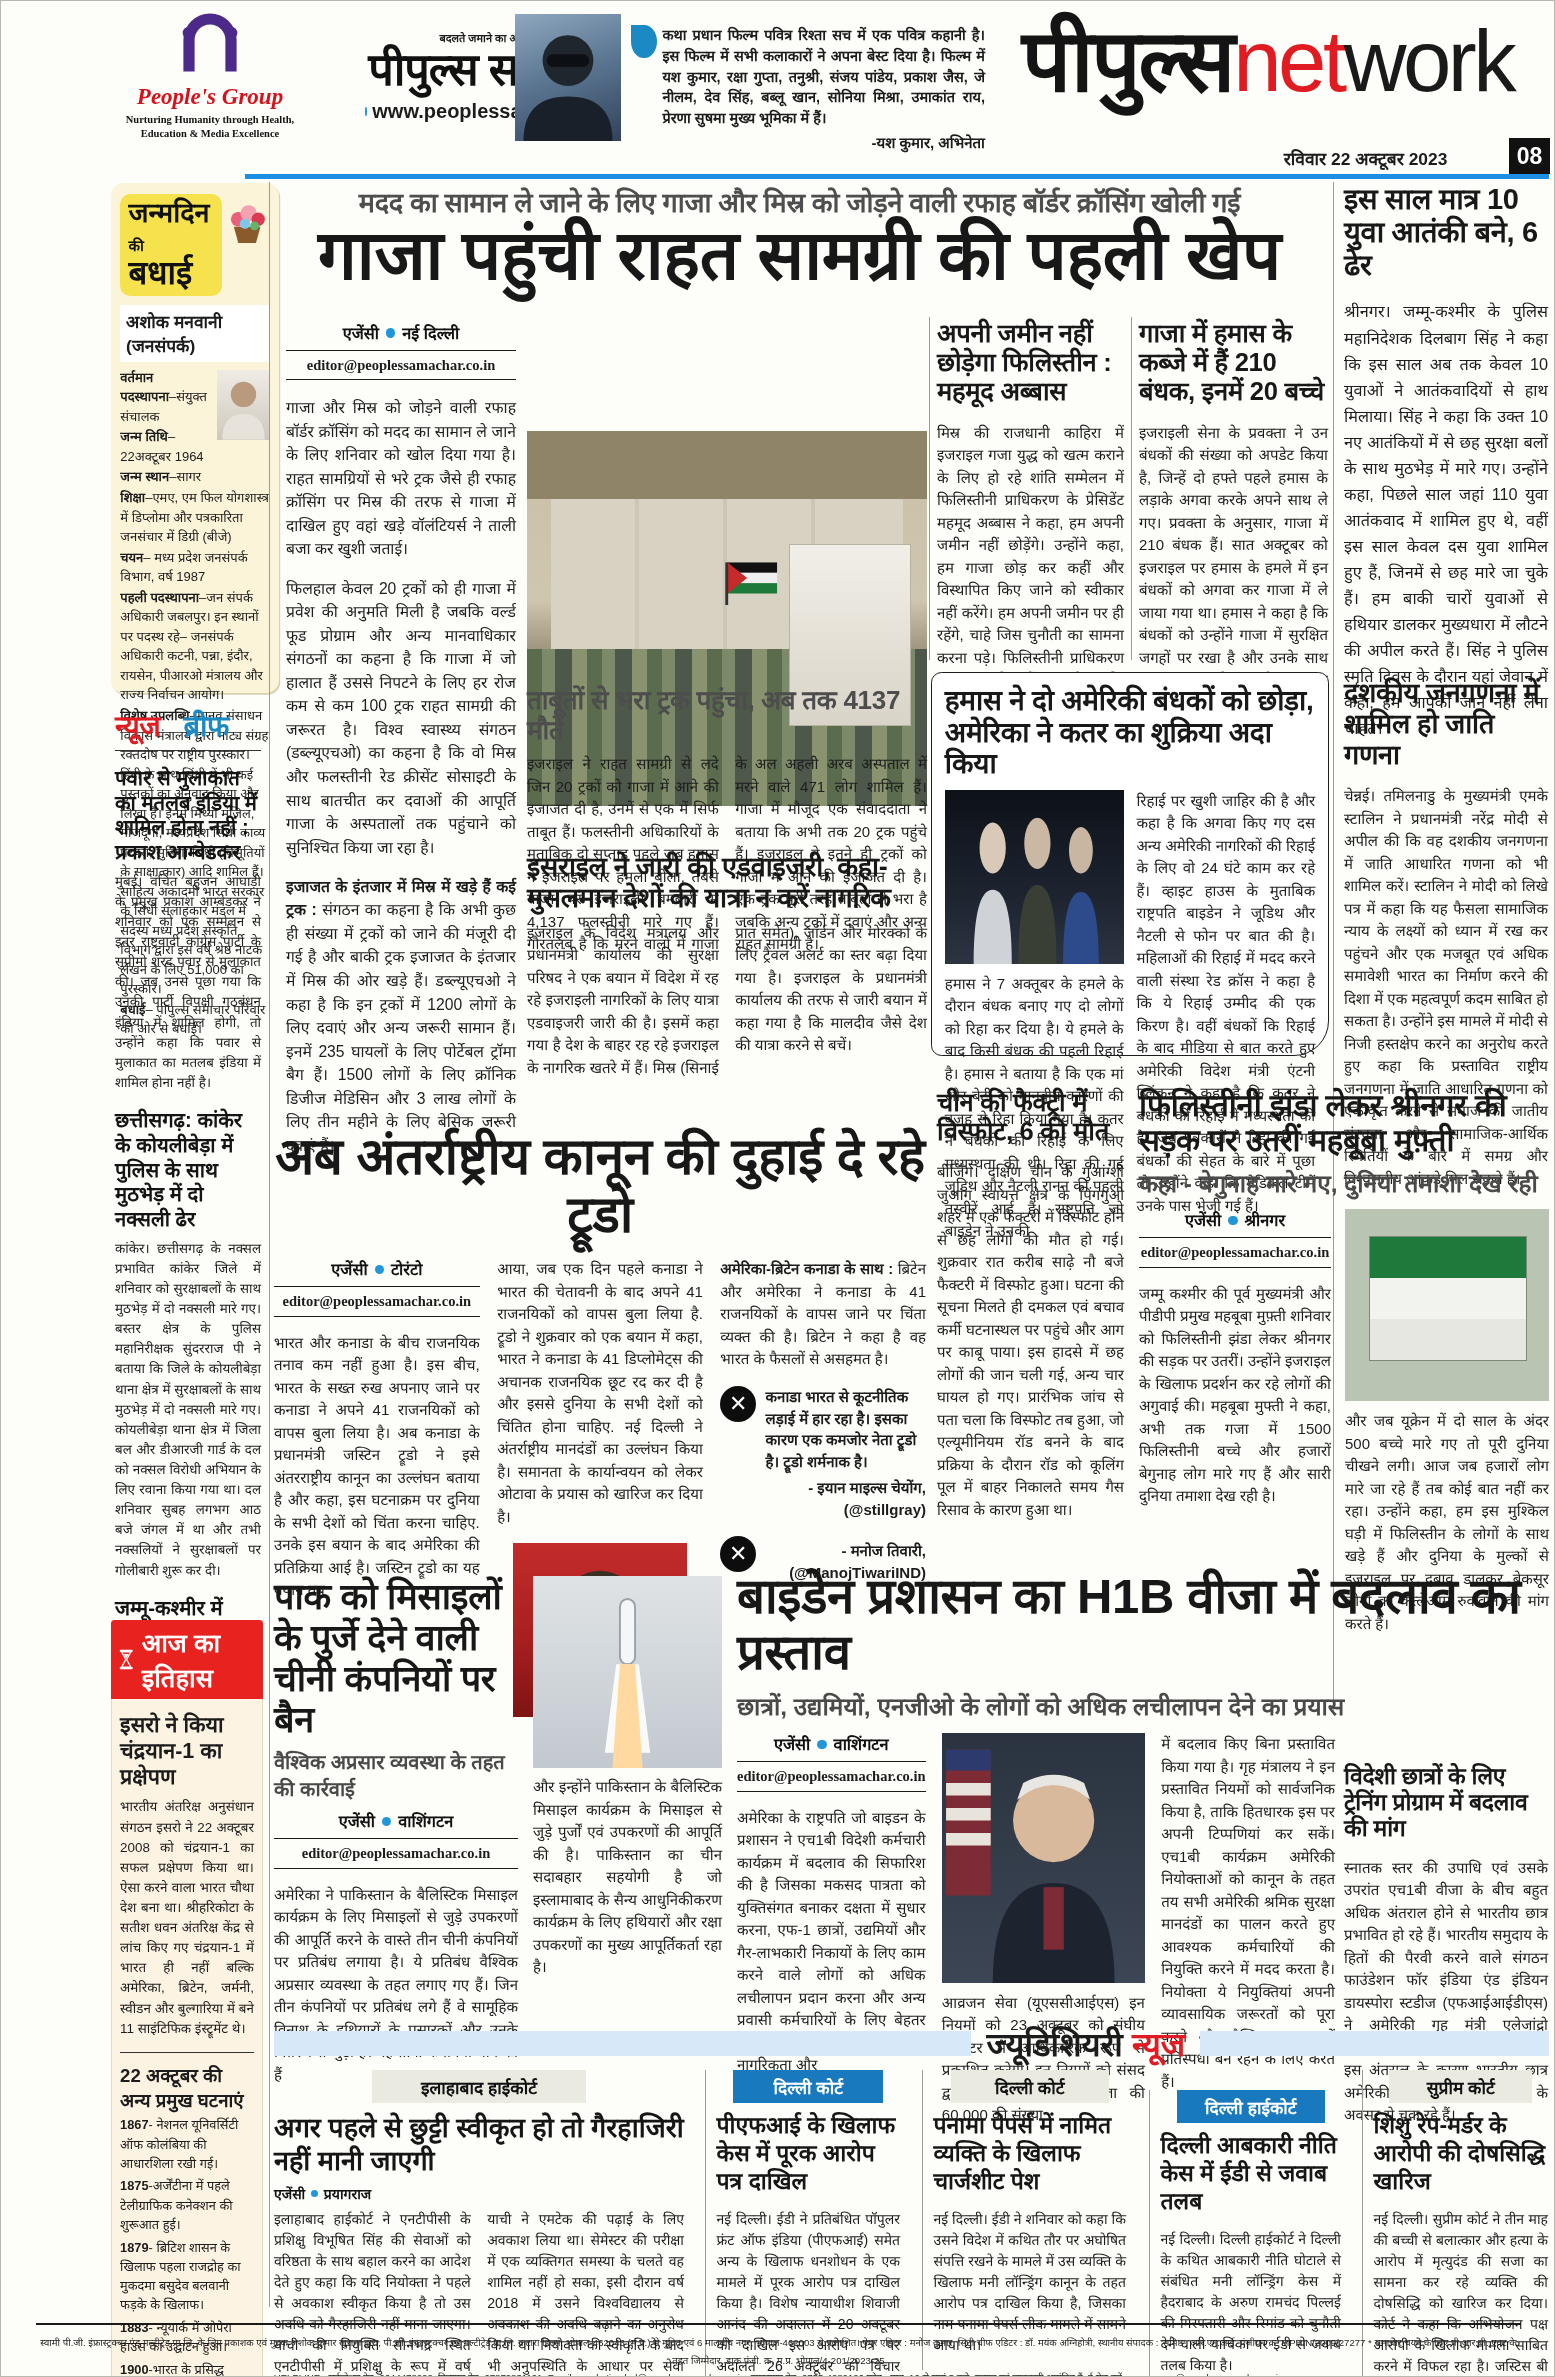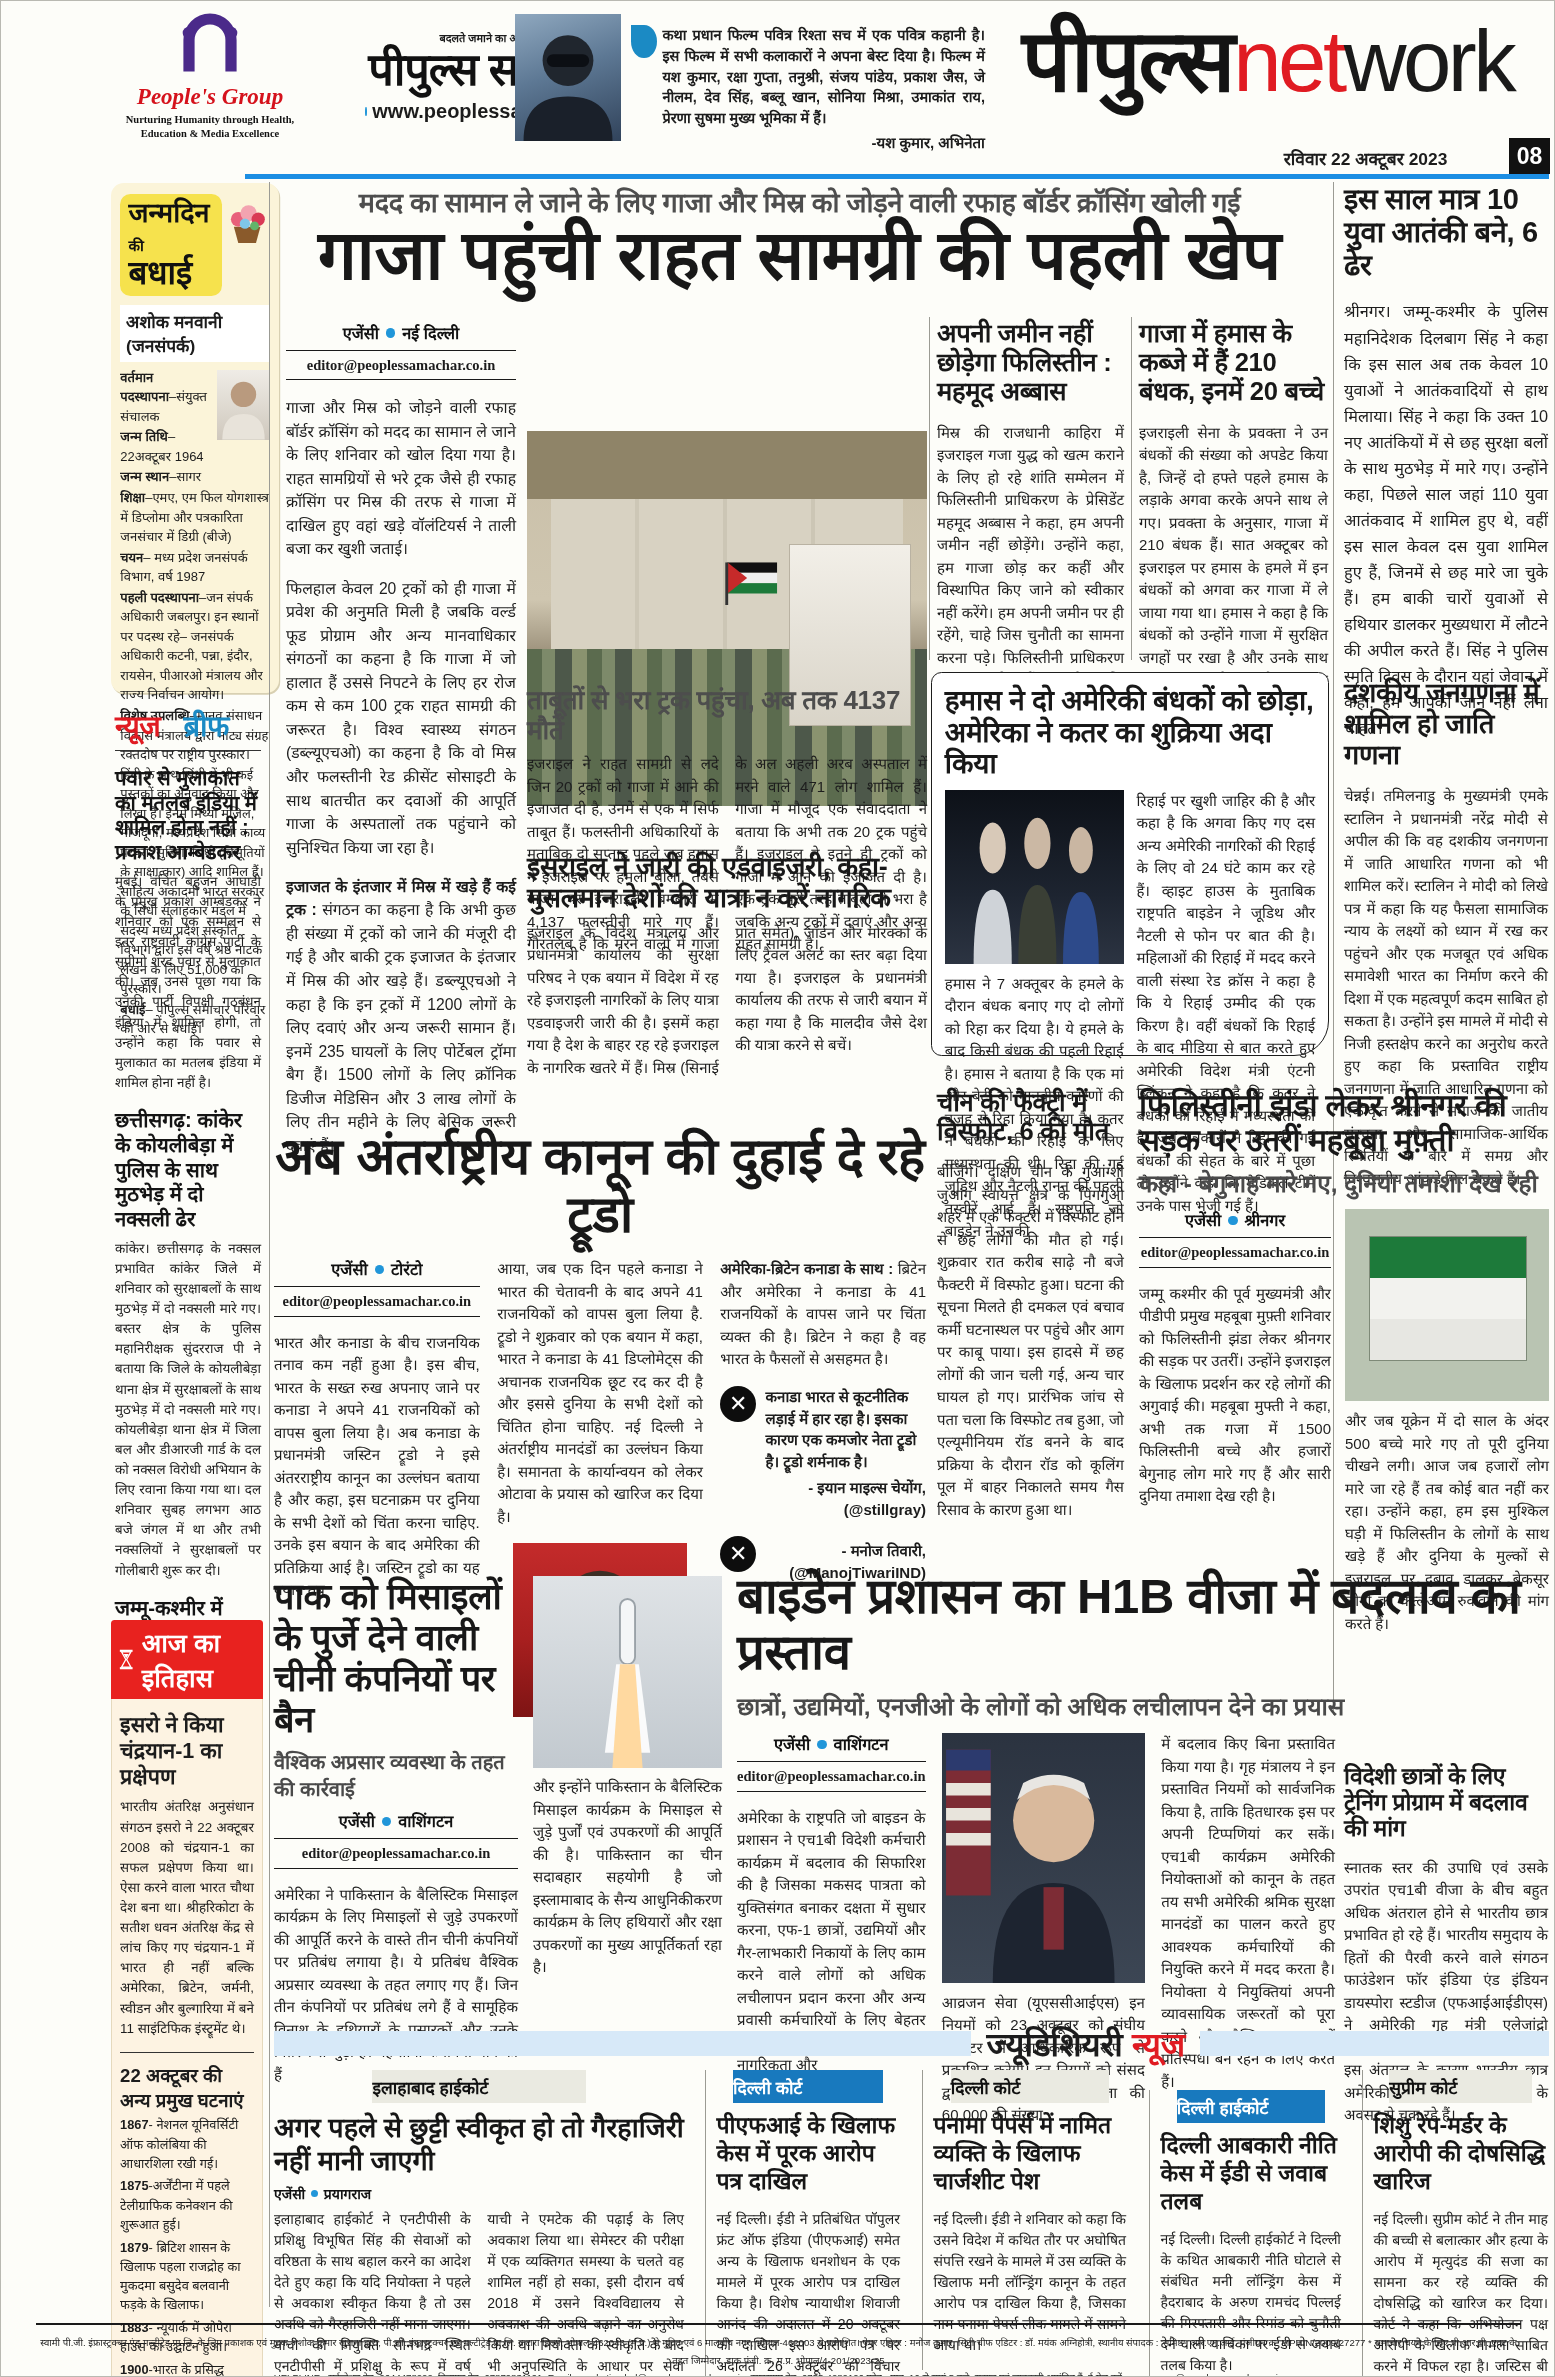--- a/index.html
+++ b/index.html
@@ -10,21 +10,21 @@
   .body{font-size:15px;line-height:1.5;text-align:justify;color:#1d1d1d;}
   .sm{font-size:13.4px;line-height:1.5;}
   .c2{column-count:2;column-gap:16.3px;}
   .byline{display:flex;align-items:center;justify-content:center;gap:7px;font-weight:700;font-size:16.3px;color:#111;}
   .dot{width:9.3px;height:9.3px;border-radius:50%;background:#2196d9;display:inline-block;}
   .rule{border-top:1.2px solid #1a1a1a;margin:5.8px 0;}
   .email{font-weight:700;font-size:14.5px;text-align:center;font-family:"Liberation Serif","DejaVu Serif",serif;}
   .photo{position:relative;overflow:hidden;background:#d8d4cc;}
   .cap{font-size:15px;font-weight:700;text-align:center;padding-top:3.5px;}
   .vline{position:absolute;width:0.6px;background:#9b9b94;}
-  .label{display:block;margin:0 auto;text-align:left;font-weight:800;font-size:17.4px;padding:4.6px 0;width:82%;}
+  .label{display:block;margin:0 auto;text-align:center;font-weight:800;font-size:17.4px;padding:4.6px 0;width:82%;}
   .greyl{background:#eaeae1;color:#111;}
   .bluel{background:#1879be;color:#fff;}
   .jhl{font-size:23px;font-weight:800;line-height:1.2;margin:9.3px 0 7px;color:#161616;}
   .jbody{font-size:14px;line-height:1.5;text-align:justify;}
   .xq{display:flex;gap:9.3px;font-size:15px;line-height:1.45;font-weight:600;margin-top:15px;}
   .xicon{flex:0 0 auto;width:36px;height:36px;border-radius:50%;background:#0d0d0d;color:#fff;display:flex;align-items:center;justify-content:center;font-size:22px;font-weight:800;}
   .xattr{font-weight:800;margin-top:4.6px;text-align:right;}
   .bday{background:#fbf4d9;border-radius:12.8px;padding:10.5px 9.3px;box-shadow:1.2px 1.7px 0 #d8d0b2;}
   .bday-title{background:#f6e24d;border-radius:10.5px;padding:5.8px 8.1px;display:inline-block;font-weight:800;font-size:27px;line-height:1.05;color:#111;}
   .bday-name{background:#fff;font-weight:800;font-size:17.4px;padding:4.6px 5.8px;margin:8.1px 0 5.8px;}

